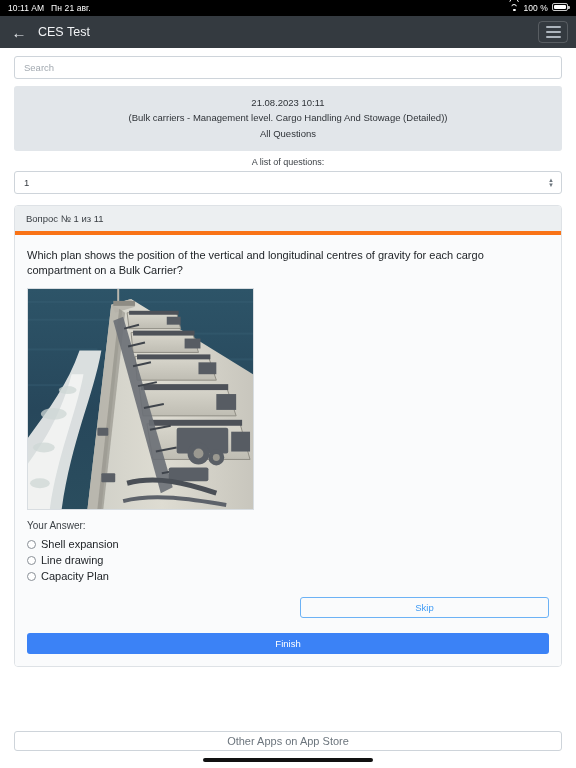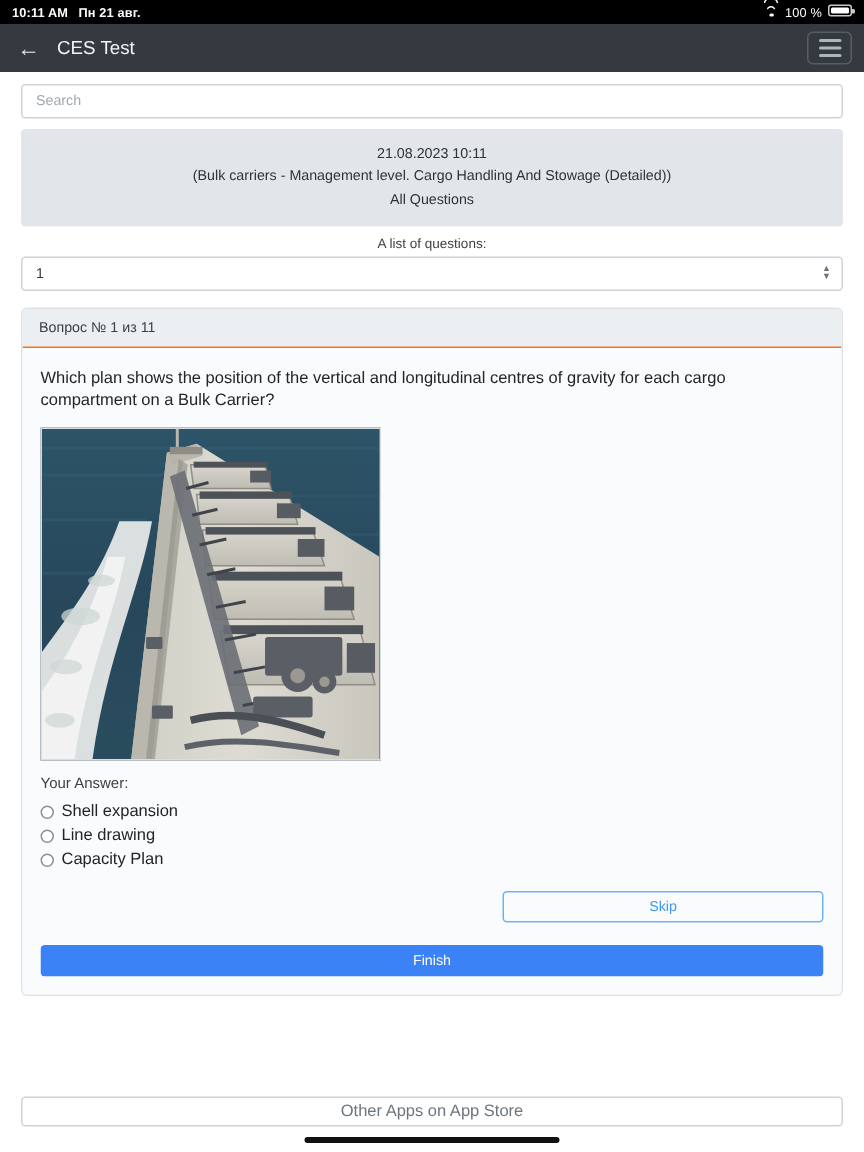--- a/index.html
+++ b/index.html
@@ -9,21 +9,21 @@
     background: #000;
     overflow: hidden;
   }
 
   
   .statusbar {
     height: 16px; background: #000; color: #fff;
     display: flex; align-items: center; justify-content: space-between;
     padding: 0 8px; font-size: 8.5px; letter-spacing: .1px;
   }
-  .sb-left { display: flex; align-items: flex-end; gap: 7px; font-weight: bold; }
+  .sb-left { display: flex; align-items: flex-end; gap: 7px; }
   .sb-right { display: flex; align-items: flex-start; gap: 4px; }
   .wifi-icon { display: inline-block; width: 10px; height: 8px; position: relative; }
   .wifi-icon i {
     position: absolute; left: 50%; bottom: 0;
     transform: translateX(-50%); width: 2.2px; height: 2.2px;
     background: #fff; border-radius: 50%;
   }
   .wifi-icon i:nth-child(2) {
     width: 6px; height: 6px; bottom: 1.5px; background: none;
     border: 1.2px solid #fff; border-radius: 50%;
@@ -97,21 +97,21 @@
     display: flex; flex-direction: column; gap: 2px; align-items: center;
     color: #6c757d; line-height: .55; font-size: 6px;
   }
 
   
   .qcard {
     margin-top: 11px; border: 1px solid #dee2e6; border-radius: 4px;
     background: #fff; overflow: hidden;
   }
   .qcard-header {
-    background: #eceff1; border-bottom: 1px solid #f97316;
+    background: #eceff1; border-bottom: 4px solid #f97316;
     padding: 7px 11px; font-size: 9.5px; color: #3b4045;
   }
   .qcard-body { padding: 13px 12px 12px; background: #fafbfc; }
   .qtext {
     font-size: 11px; color: #212529; line-height: 1.36; margin-bottom: 10px;
   }
 
   
   .photo {
     width: 227px; height: 222px; border: 1px solid #d8dde1;
@@ -133,21 +133,21 @@
 
   .btn {
     display: flex; align-items: center; justify-content: center;
     border-radius: 3px; font-size: 9.5px; height: 21px;
     font-family: "Liberation Sans", sans-serif; border: 1px solid transparent;
   }
   .btn-answer { background: #28a745; color: #fff; margin-top: 12px; width: 100%; }
   .btn-finish { background: #3b82f6; color: #fff; width: 100%; }
   .skip-row { display: flex; justify-content: flex-end; margin-top: 15px; }
   .btn-skip {
-    width: 214px; background: #fafbfc; border: 1px solid #6cb2f5; color: #3f9bf5;
+    width: 249px; background: #fafbfc; border: 1px solid #6cb2f5; color: #3f9bf5;
   }
   .divider-space { height: 15px; }
 
   
   .footer {
     position: absolute; left: 0; right: 0; bottom: 0;
     padding: 0 14px 0; background: #fff;
   }
   .btn-appstore {
     width: 100%; height: 20px; border: 1px solid #ced4da; border-radius: 3px;

